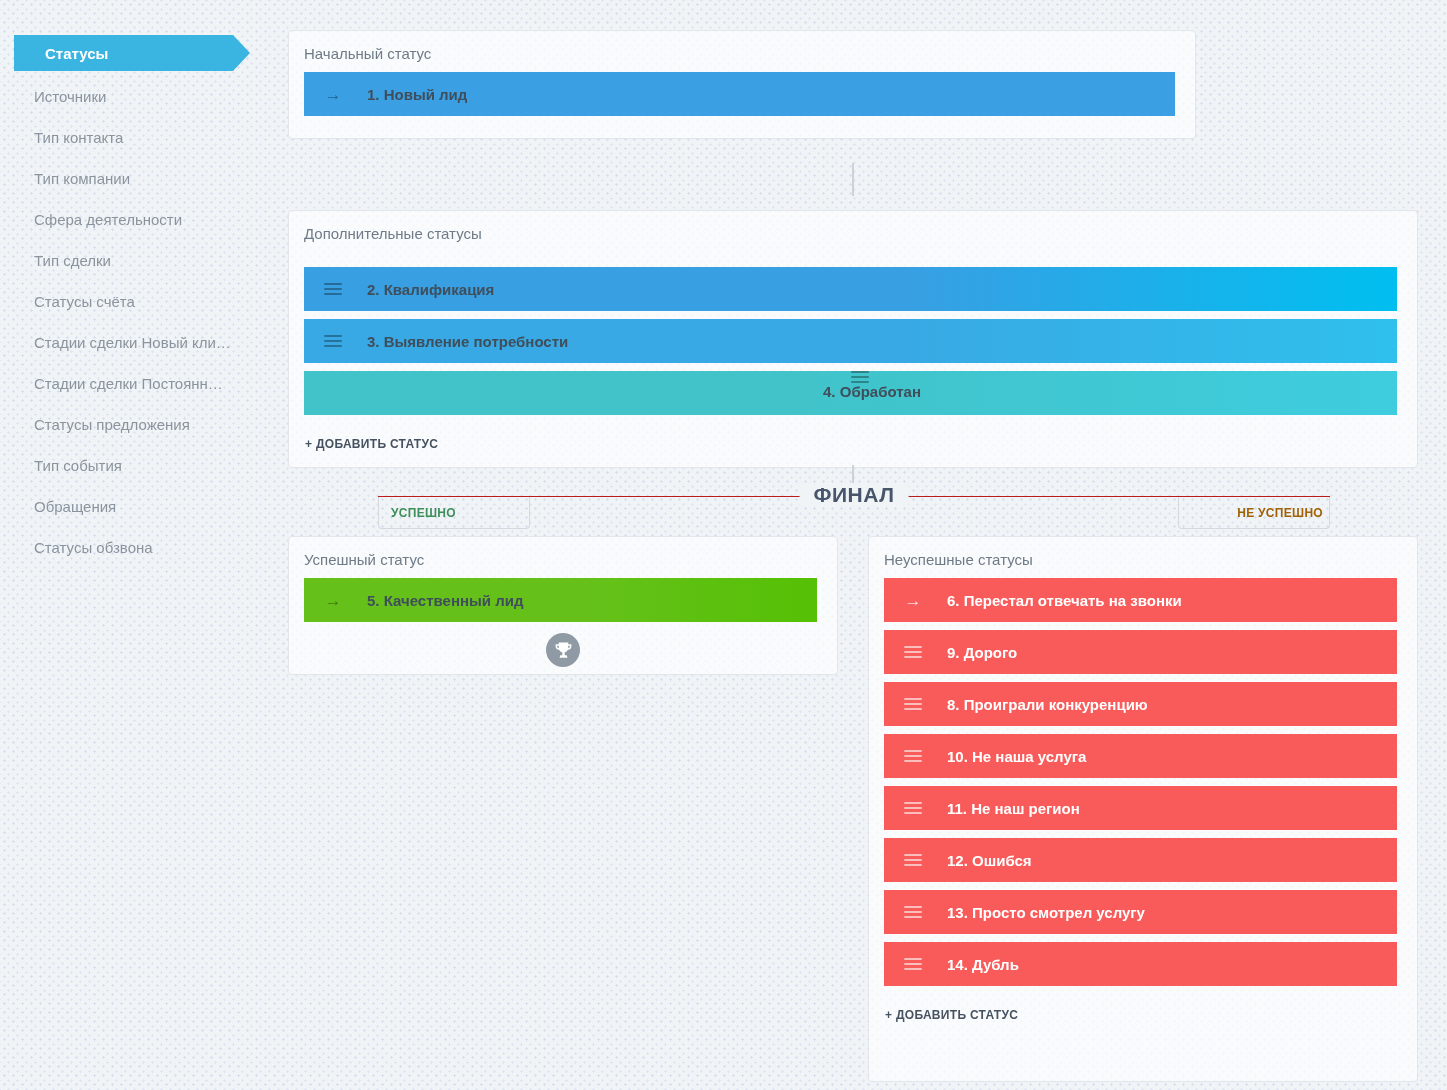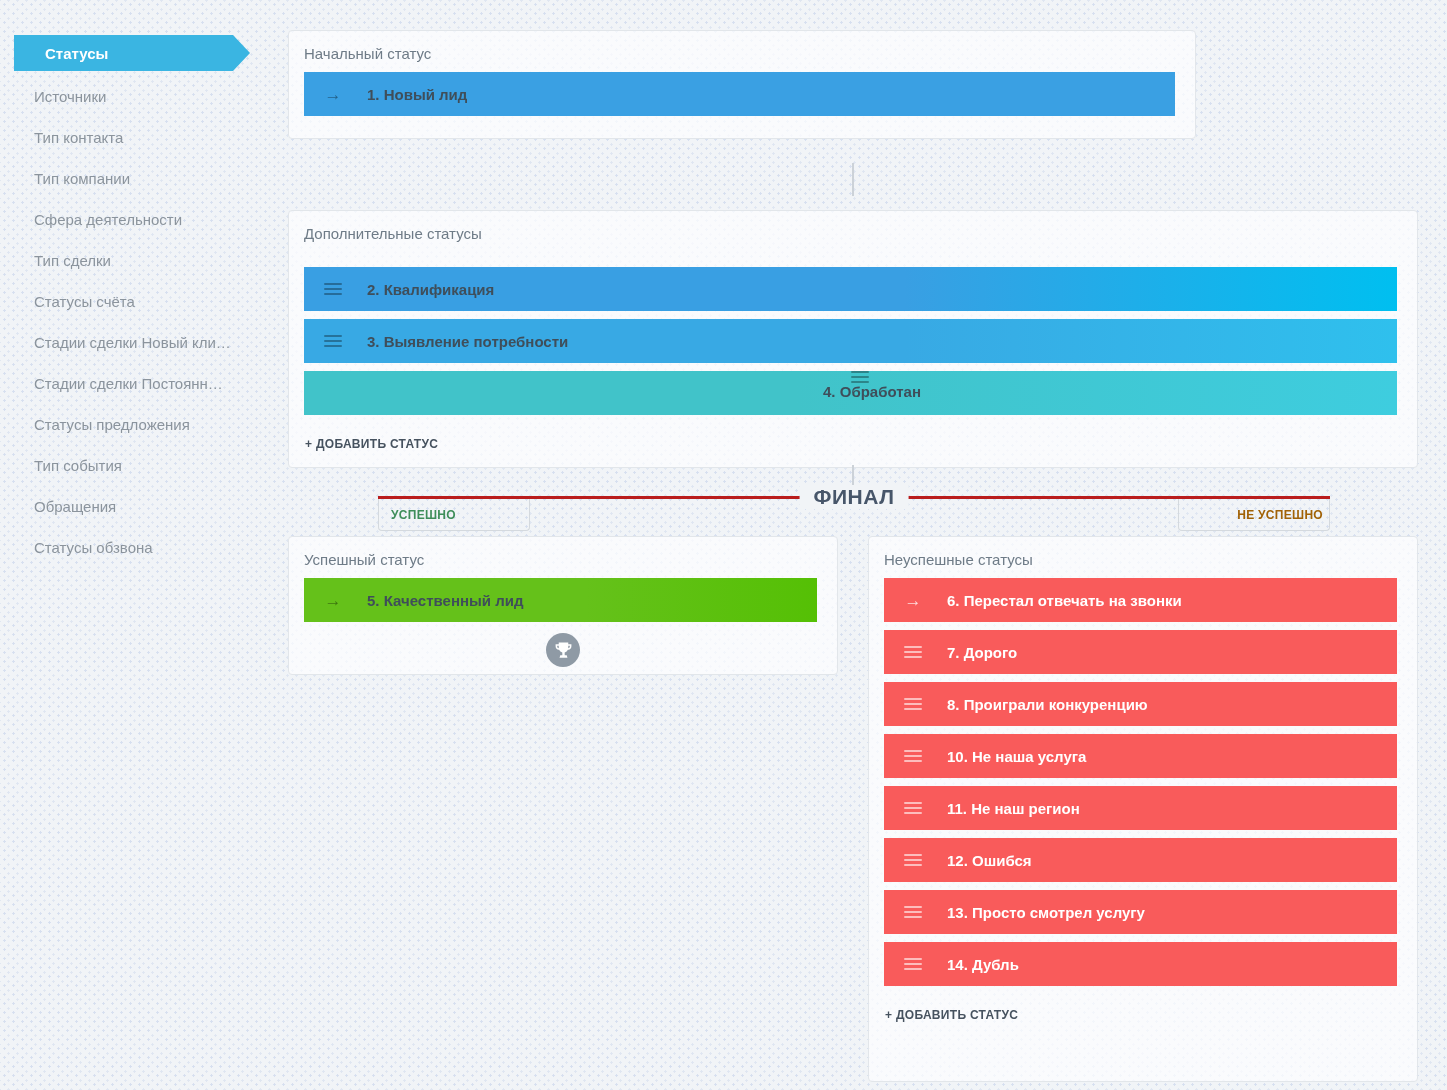--- a/index.html
+++ b/index.html
@@ -60,21 +60,21 @@
   .c-red .bar-icon.drag span { background:rgba(255,255,255,.60); }
 
   .add-status {
     display:inline-block; margin:14px 0 0 1px; padding-bottom:16px;
     font-size:12px; font-weight:bold; color:#46525f; letter-spacing:.3px;
     cursor:pointer; white-space:nowrap;
   }
 
   
   .connector { position:absolute; width:2px; background:#ccd2d8; }
-  .final-wrap { position:absolute; left:378px; top:496px; width:952px; border-top:3px solid #b91c1c; }
+  .final-wrap { position:absolute; left:378px; top:496px; width:952px; border-top:1px solid #b91c1c; }
   .final-label {
     position:absolute; left:50%; top:-14px; transform:translateX(-50%);
     background:#f1f4f7; padding:0 14px;
     font-size:21px; font-weight:bold; color:#47566a; letter-spacing:.5px;
   }
   .final-tab {
     position:absolute; top:0; width:152px; height:32px;
     border:1px solid #d4d9de; border-top:none; border-radius:0 0 4px 4px;
     display:flex; align-items:center; font-size:12px; font-weight:bold; letter-spacing:.3px;
   }
@@ -235,21 +235,21 @@
         <span class="bar-icon arrow">→</span>
         <span class="status-label">6. Перестал отвечать на звонки</span>
       </div>
 
       <div class="status-bar c-red">
         <span class="bar-icon drag">
           <span></span>
           <span></span>
           <span></span>
         </span>
-        <span class="status-label">7. Дорого</span>
+        <span class="status-label">9. Дорого</span>
       </div>
 
       <div class="status-bar c-red">
         <span class="bar-icon drag">
           <span></span>
           <span></span>
           <span></span>
         </span>
         <span class="status-label">8. Проиграли конкуренцию</span>
       </div>

